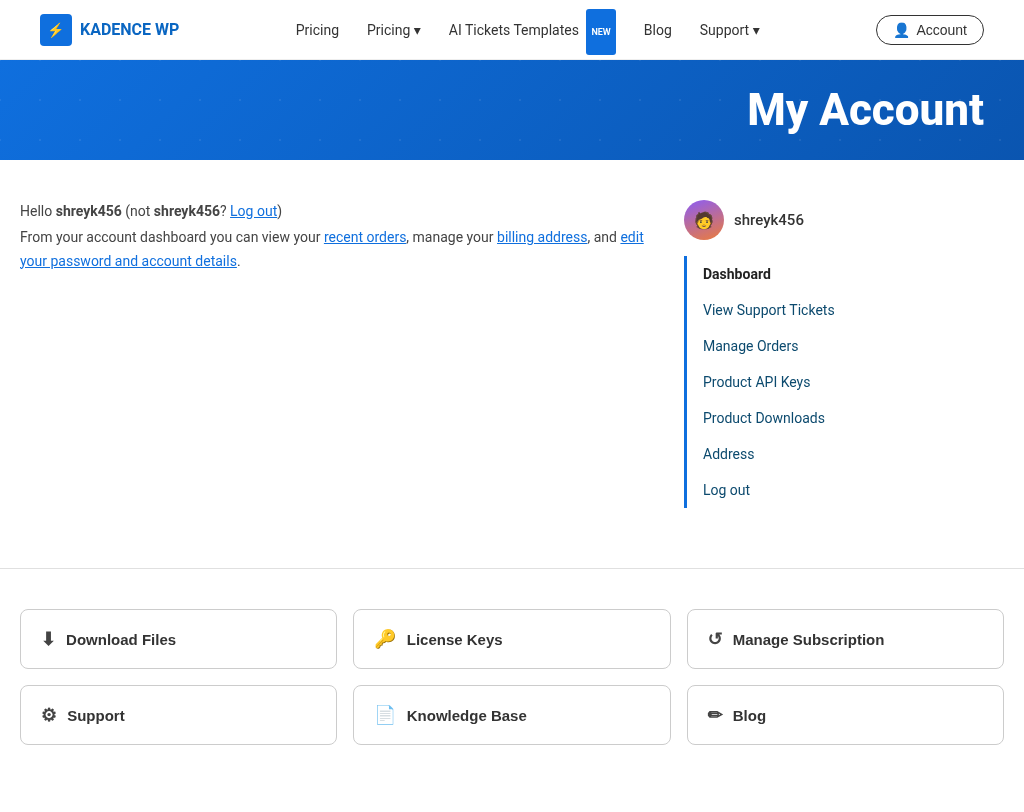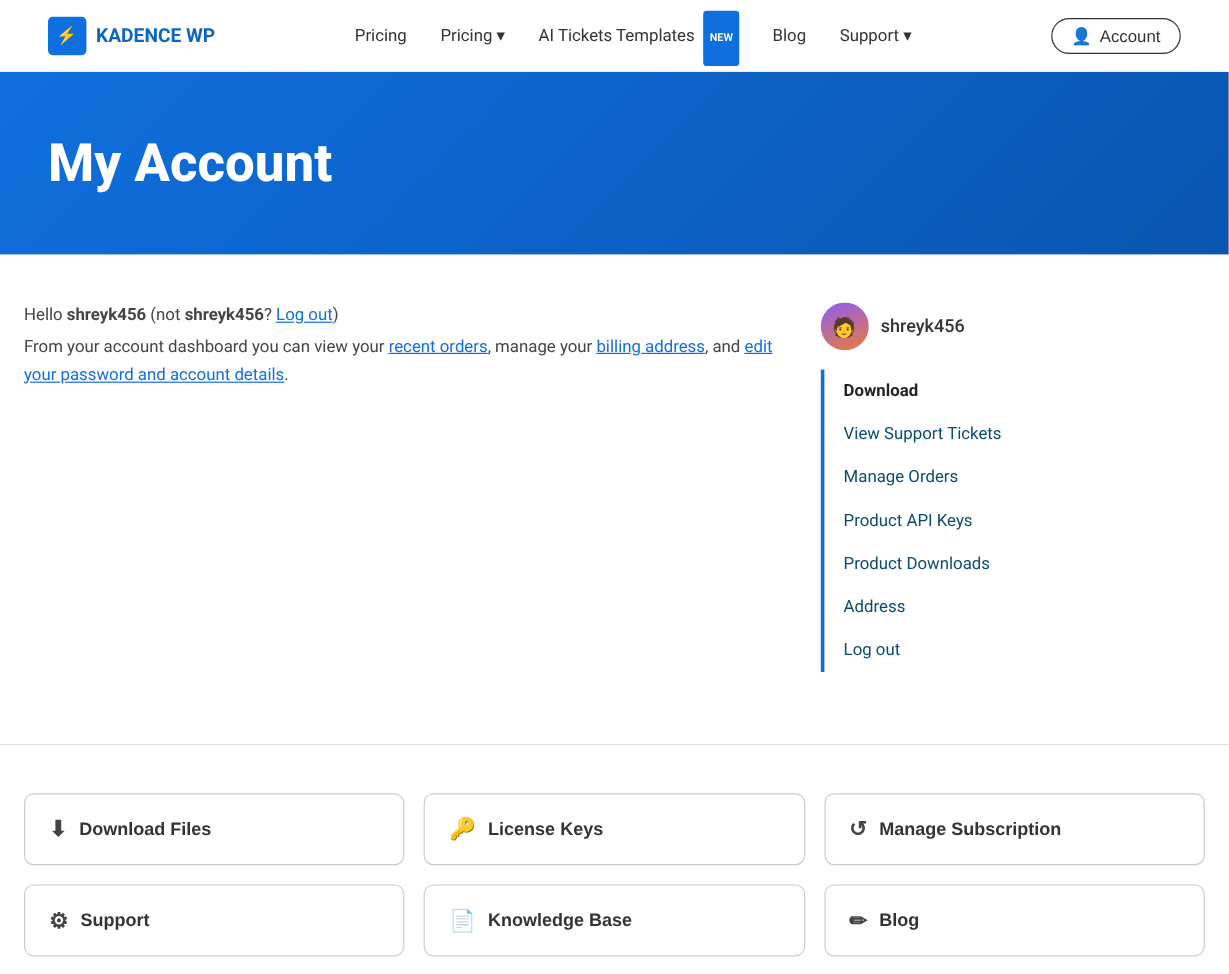--- a/index.html
+++ b/index.html
@@ -18,22 +18,22 @@
     .nav-badge { background: #0f6fde; color: #fff; font-size: 9px; padding: 18px 5px; border-radius: 3px; margin-left: 4px; font-weight: 600; }
     .nav-account-btn {
       border: 1.5px solid #333; border-radius: 20px; padding: 6px 16px;
       display: flex; align-items: center; gap: 6px; cursor: pointer;
       font-size: 14px; background: #fff; color: #333;
     }
 
     
     .hero {
       background: linear-gradient(135deg, #0f6fde 0%, #0a55b0 100%);
-      padding: 50px 40px;
-      text-align: left;
+      padding: 24px 40px;
+      text-align: right;
       position: relative;
       overflow: hidden;
     }
     .hero::before {
       content: '';
       position: absolute; top: -60px; left: -60px; right: -60px; bottom: -60px;
       background-image: radial-gradient(circle, rgba(255,255,255,0.08) 1px, transparent 1px);
       background-size: 40px 40px;
     }
     .hero h1 { font-size: 44px; font-weight: 800; color: #fff; position: relative; z-index: 1; }
@@ -136,21 +136,21 @@
   </div>
 
   <div class="right-sidebar">
     <div class="user-profile">
       <div class="avatar">
         <div class="avatar-inner">🧑</div>
       </div>
       <span class="username-display">shreyk456</span>
     </div>
     <div class="sidebar-nav">
-      <a class="sidebar-nav-item active">Download</a>
+      <a class="sidebar-nav-item active">Dashboard</a>
       <a class="sidebar-nav-item">View Support Tickets</a>
       <a class="sidebar-nav-item">Manage Orders</a>
       <a class="sidebar-nav-item">Product API Keys</a>
       <a class="sidebar-nav-item">Product Downloads</a>
       <a class="sidebar-nav-item">Address</a>
       <a class="sidebar-nav-item">Log out</a>
     </div>
   </div>
 
 </div>

